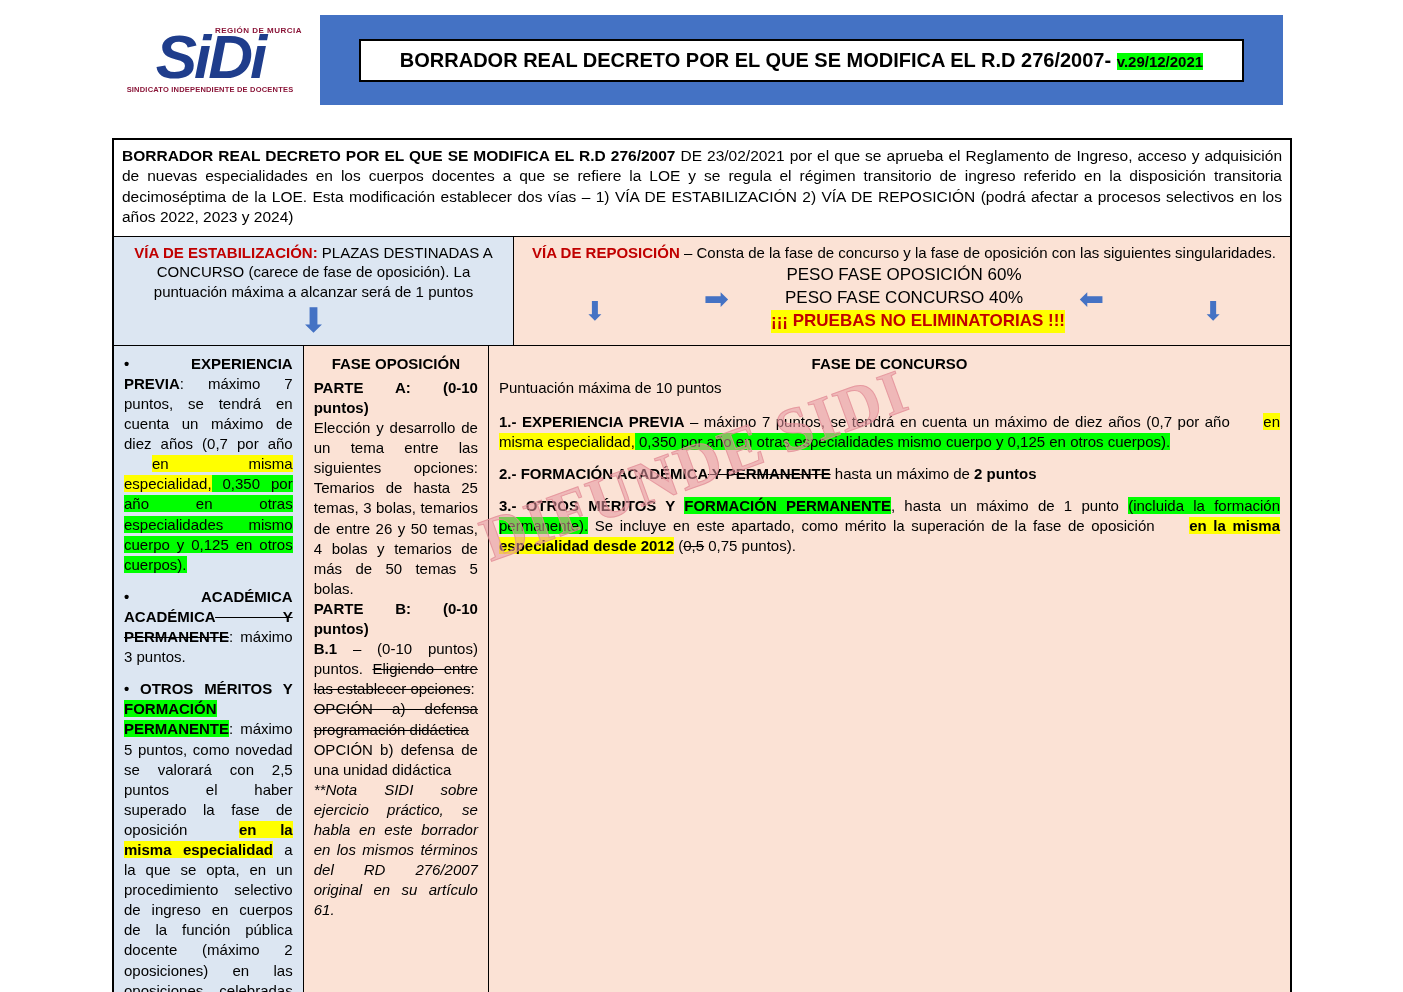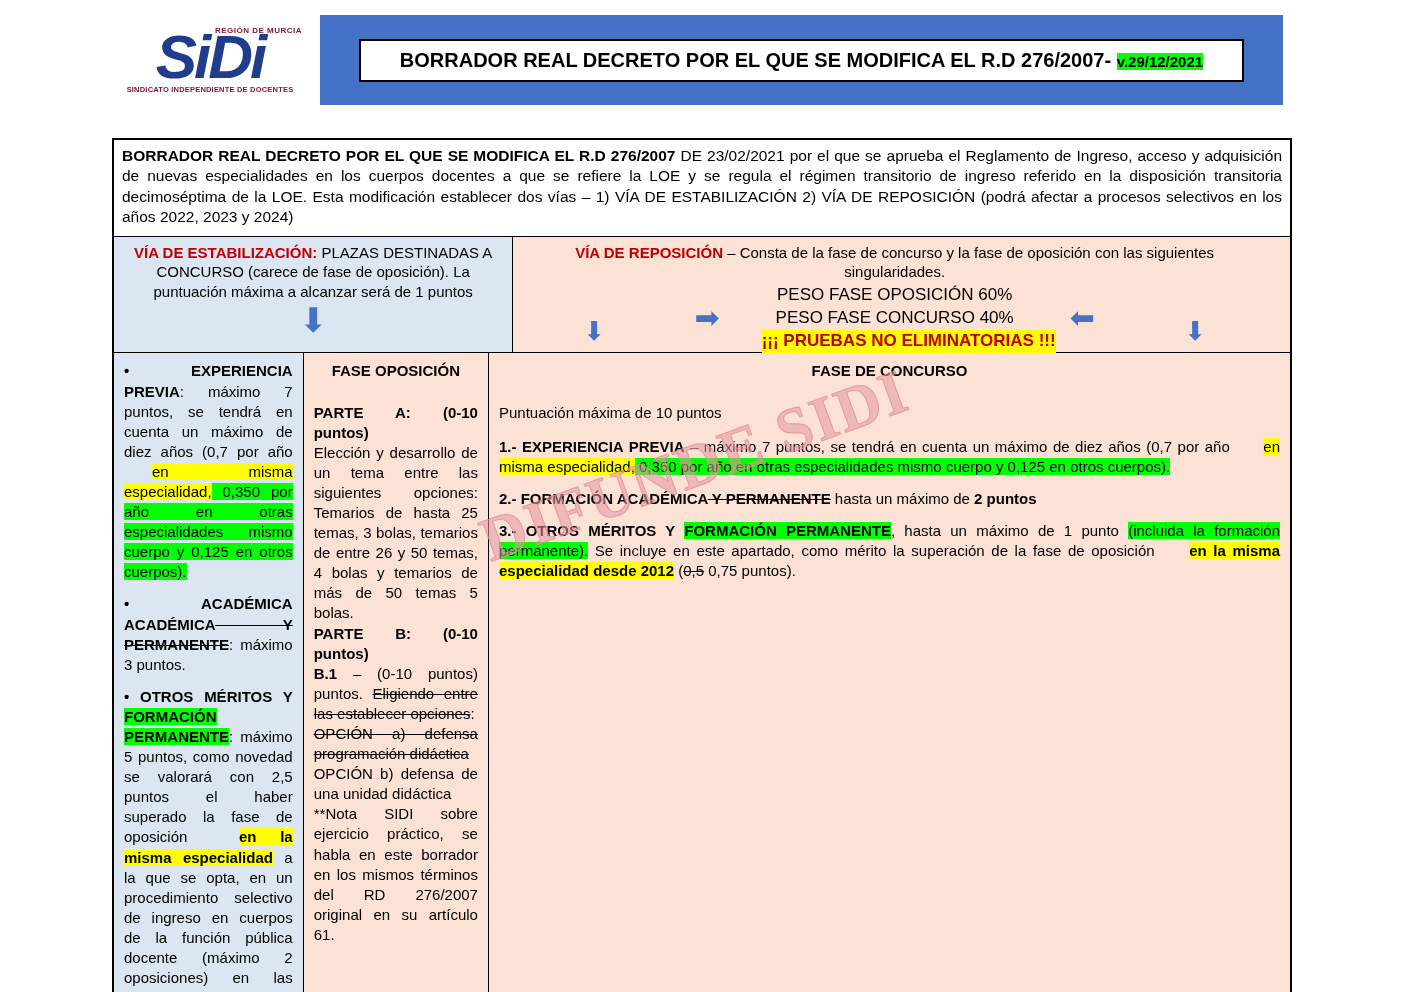--- a/index.html
+++ b/index.html
@@ -113,21 +113,21 @@
     background: #dce6f2;
     border-right: 1.5px solid #000;
     padding: 6px 10px 8px 10px;
     text-align: center;
     font-size: 15px;
     line-height: 1.3;
   }
   .col-repo {
     flex: 1 1 auto;
     background: #fbe2d5;
-    padding: 6px 24px 4px 10px;
+    padding: 6px 6px 4px 10px;
     text-align: center;
     font-size: 15px;
     line-height: 1.3;
   }
   .red-b { color: #c00000; font-weight: bold; }
   .arrow {
     display: inline-block;
     color: #4472c4;
     font-size: 34px;
     line-height: 0.8;
@@ -176,26 +176,26 @@
     background: #fbe2d5;
     padding: 8px 10px;
     font-size: 15px;
     line-height: 1.34;
     text-align: justify;
   }
   .colhead {
     text-align: center;
     font-weight: bold;
     display: block;
-    margin-bottom: 21px;
+    margin-bottom: 4px;
   }
   .bullet-block { margin-bottom: 12px; }
   .strike { text-decoration: line-through; }
   b, .b { font-weight: bold; }
-  .ital { }
+  .ital { font-style: italic; }
 
   
   .watermark {
     position: absolute;
     left: 470px;
     top: 430px;
     transform: rotate(-20deg);
     font-size: 62px;
     font-weight: bold;
     color: rgba(230,150,160,0.55);

